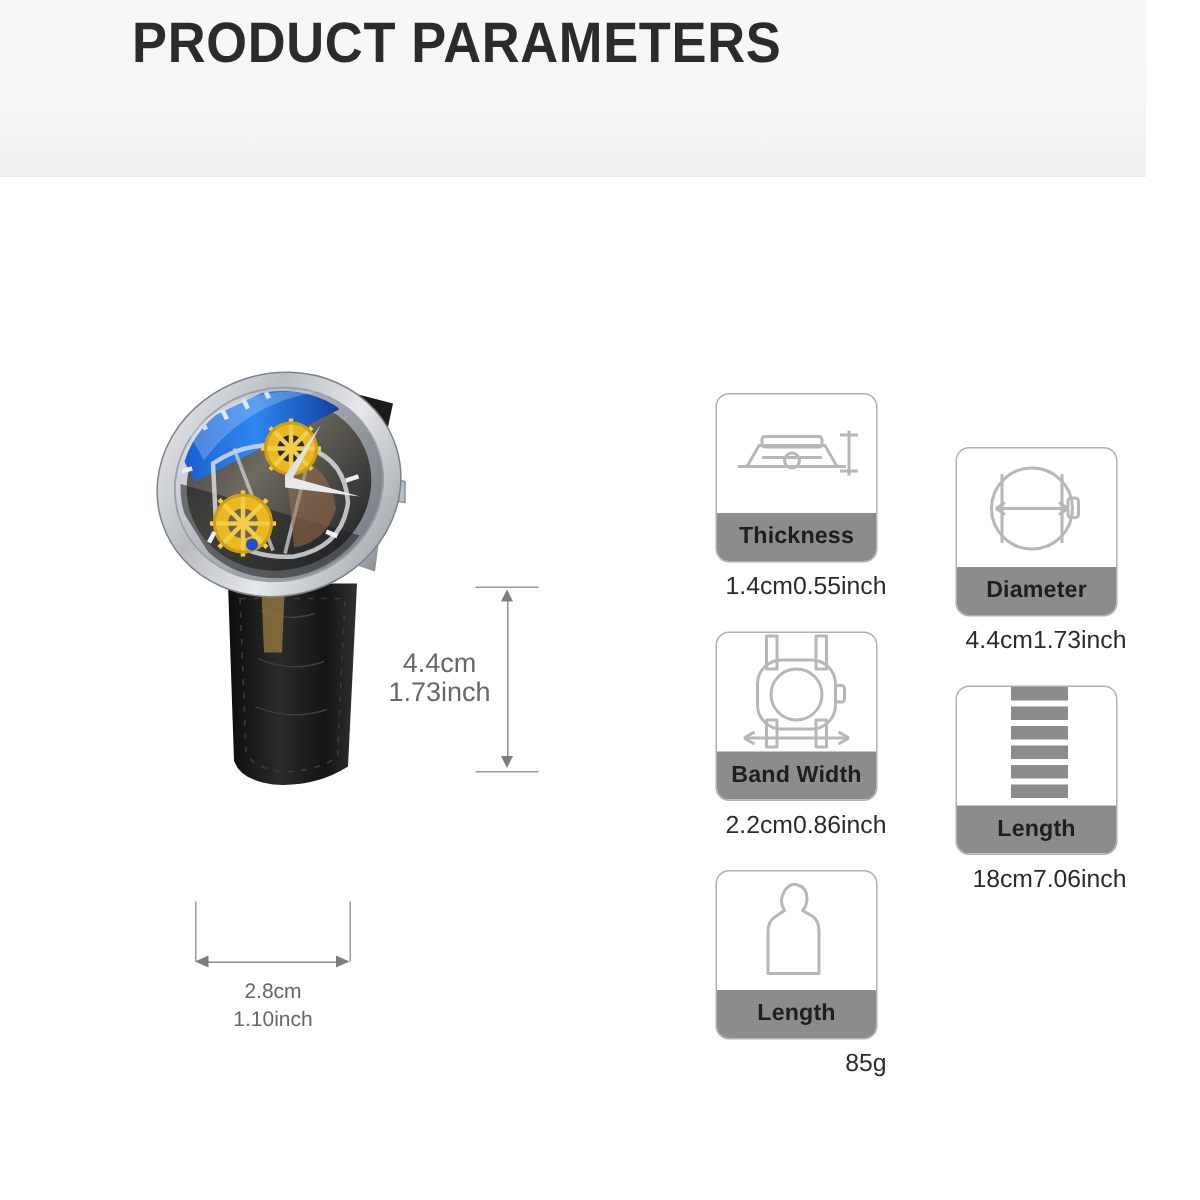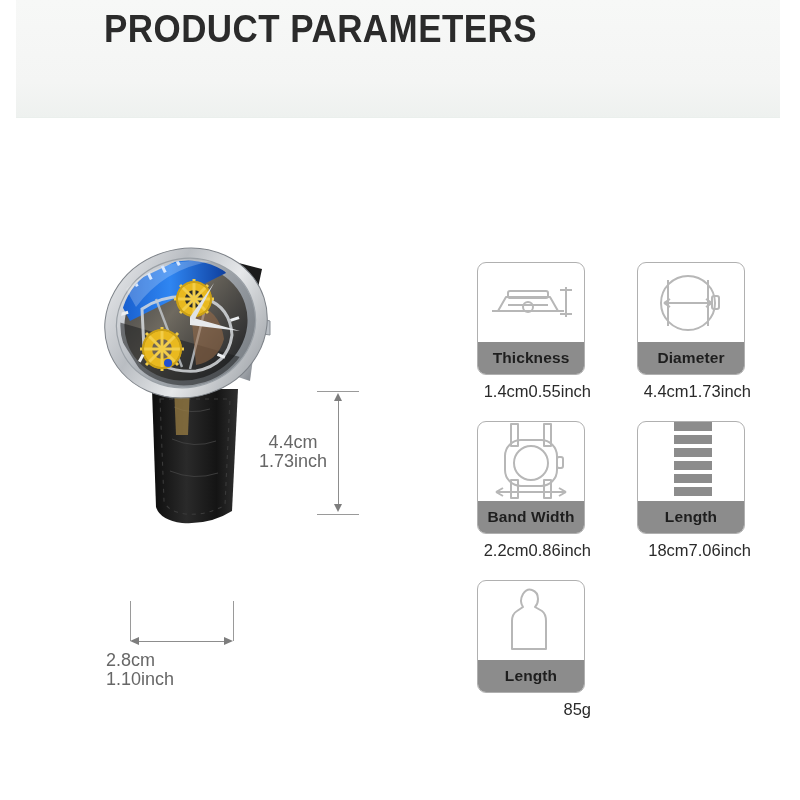--- a/index.html
+++ b/index.html
@@ -12,21 +12,21 @@
     height: 800px;
     background: #ffffff;
     font-family: "Liberation Sans", sans-serif;
     overflow: hidden;
     position: relative;
   }
 
   
   .header-band {
     position: absolute;
-    left: 16px;
+    left: 0;
     top: 0;
     width: 764px;
     height: 118px;
     background: linear-gradient(180deg, #f7f8f7 0%, #f4f5f4 70%, #eef1ef 100%);
     border-bottom: 1px solid #eaefec;
     box-sizing: border-box;
   }
   .page-title {
     position: absolute;
     left: 88px;
@@ -145,41 +145,41 @@
     border-top: 4px solid transparent;
     border-bottom: 4px solid transparent;
   }
   .dim-h .arrow.l { left: 12px;  border-right: 9px solid #7d7d7d; }
   .dim-h .arrow.r { left: 106px; border-left: 9px solid #7d7d7d; }
   .dim-h .dim-label {
     position: absolute;
     left: -12px;
     top: 50px;
     width: 152px;
-    text-align: left;
-    font-size: 18px;
+    text-align: center;
+    font-size: 14px;
     line-height: 19px;
     color: #676767;
     white-space: nowrap;
   }
 
   
   .spec-grid {
     position: absolute;
     left: 477px;
     top: 143px;
     width: 270px;
     height: 520px;
   }
   .spec-cell {
     position: absolute;
     width: 110px;
   }
   .spec-cell.c0 { left: 0px; }
-  .spec-cell.c1 { left: 160px; }
+  .spec-cell.c1 { left: 160px; margin-top: 36px; }
   .spec-cell.r0 { top: 0px; }
   .spec-cell.r1 { top: 159px; }
   .spec-cell.r2 { top: 318px; }
 
   .spec-card {
     position: relative;
     width: 108px;
     height: 113px;
     border: 1.4px solid #b0b0b0;
     border-radius: 9px;

